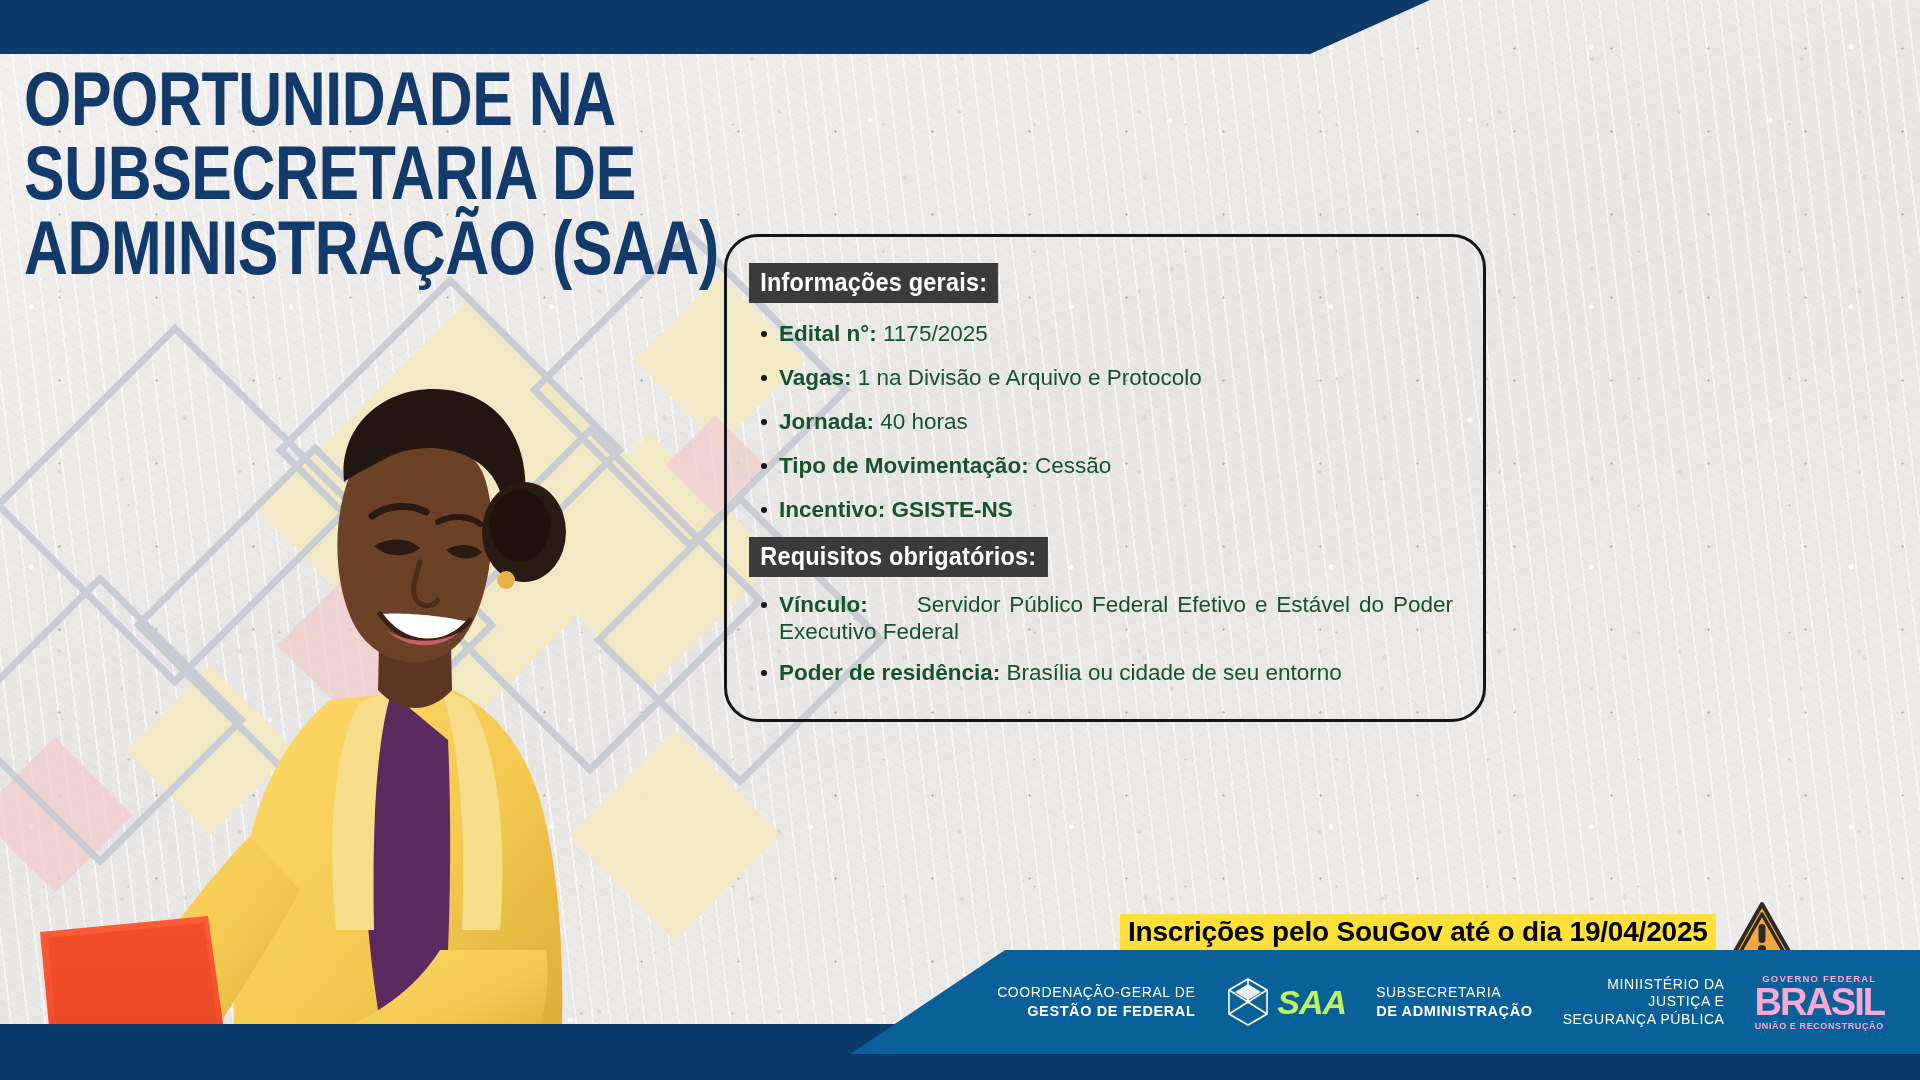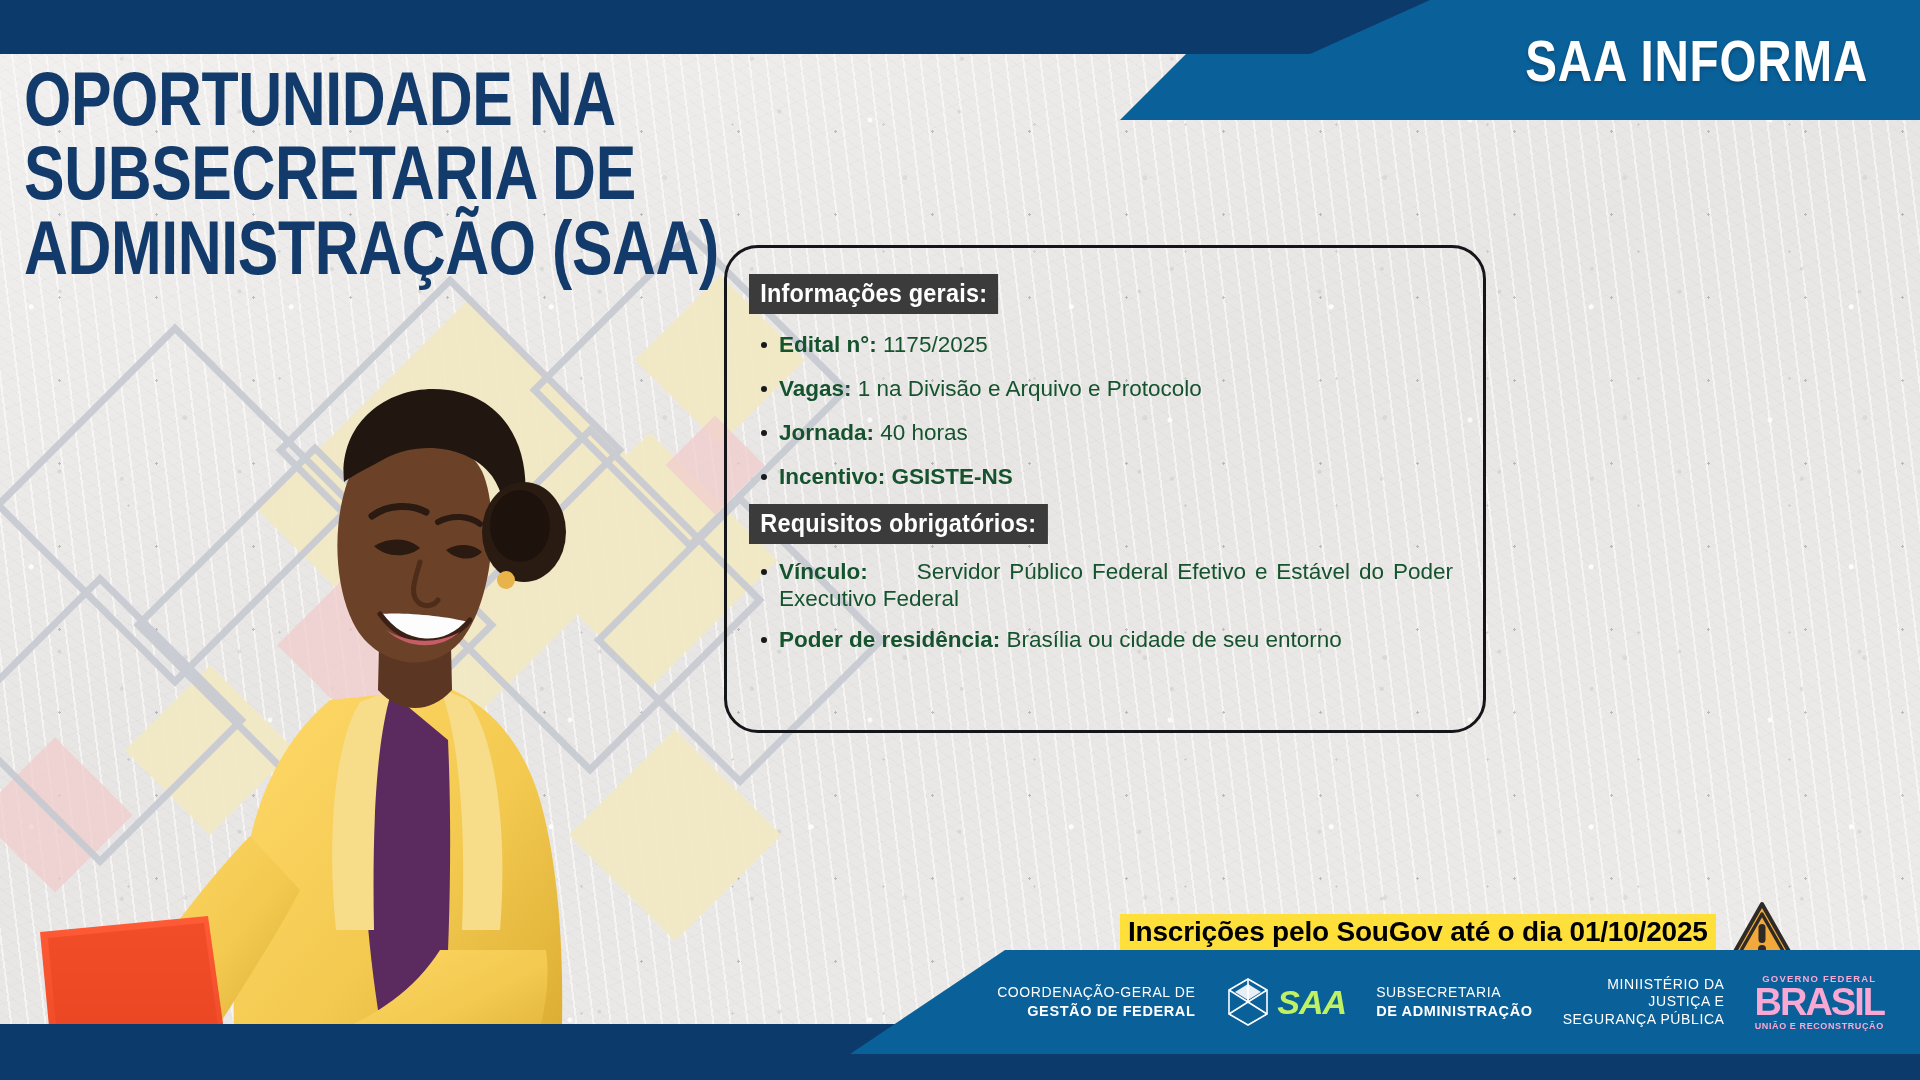--- a/index.html
+++ b/index.html
@@ -94,21 +94,21 @@
   .photo-wrap {
     position:absolute;
     left:0; bottom:0;
     width:700px; height:810px;
     z-index:8;
   }
 
   
   .card {
     position:absolute;
-    left:724px; top:245px;
+    left:724px; top:234px;
     width:762px; height:488px;
     border:3px solid #14161a;
     border-radius:34px;
     z-index:9;
     padding:26px 16px 10px 22px;
   }
   .sec-head {
     display:inline-block;
     background:#3b3b3b;
     color:#ffffff;
@@ -224,23 +224,20 @@
       <rect x="330" y="330" width="240" height="240" transform="rotate(45 450 450)"></rect>
       <rect x="470" y="480" width="240" height="240" transform="rotate(45 590 600)"></rect>
       <rect x="580" y="280" width="220" height="220" transform="rotate(45 690 390)"></rect>
       <rect x="640" y="540" width="200" height="200" transform="rotate(45 740 640)"></rect>
       <rect x="0" y="620" width="200" height="200" transform="rotate(45 100 720)"></rect>
     </g>
   </svg>
 
   <div class="top-navy"></div>
 
-  <div class="header-blue">
-    <div class="header-title">SAA INFORMA</div>
-  </div>
 
   <div class="headline">
     <span class="l1">OPORTUNIDADE NA SUBSECRETARIA DE</span>
     <span class="l2">ADMINISTRAÇÃO (SAA)</span>
   </div>
 
   <div class="photo-wrap">
     <svg viewBox="0 0 700 810" width="700" height="810" preserveAspectRatio="xMinYMax meet">
       <defs>
         <clipPath id="cutBottom">
@@ -328,41 +325,45 @@
       </li>
       <li>
         <b>Vagas:</b>
         <span>1 na Divisão e Arquivo e Protocolo</span>
       </li>
       <li>
         <b>Jornada:</b>
         <span>40 horas</span>
       </li>
       <li>
+        <b>Tipo de Movimentação:</b>
+        <span>Cessão</span>
+      </li>
+      <li>
         <b>Incentivo:</b>
         <b>GSISTE-NS</b>
       </li>
     </ul>
 
     <div class="sec-head" style="margin-top:14px">Requisitos obrigatórios:</div>
 
     <ul class="bullets r-list">
       <li class="just">
         <b>Vínculo:</b>
         <span class="tail">Servidor Público Federal Efetivo e Estável do Poder Executivo Federal</span>
       </li>
       <li>
         <b>Poder de residência:</b>
         <span>Brasília ou cidade de seu entorno</span>
       </li>
     </ul>
   </div>
 
   <div class="deadline-row">
-    <div class="deadline">Inscrições pelo SouGov  até o dia 01/10/2025</div>
+    <div class="deadline">Inscrições pelo SouGov  até o dia 19/04/2025</div>
     <svg class="warn-icon" viewBox="0 0 72 66">
       <path d="M36 4 L69 62 L3 62 Z" fill="#f0a93a" stroke="#2e2a26" stroke-width="4" stroke-linejoin="round"></path>
       <path d="M36 14 L60 56 L12 56 Z" fill="none" stroke="#2e2a26" stroke-width="3.5" stroke-linejoin="round"></path>
       <rect x="32.5" y="24" width="7" height="19" rx="3.5" fill="#2e2a26"></rect>
       <circle cx="36" cy="49" r="4" fill="#2e2a26"></circle>
     </svg>
   </div>
 
   <div class="foot-navy"></div>
   <div class="foot-navy2"></div>

